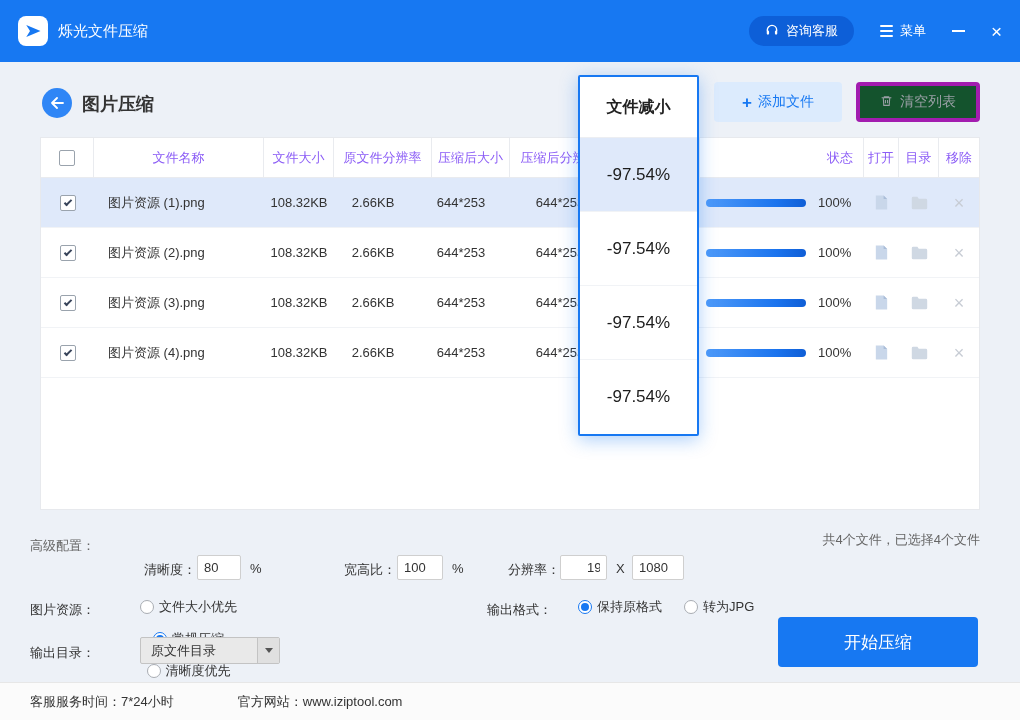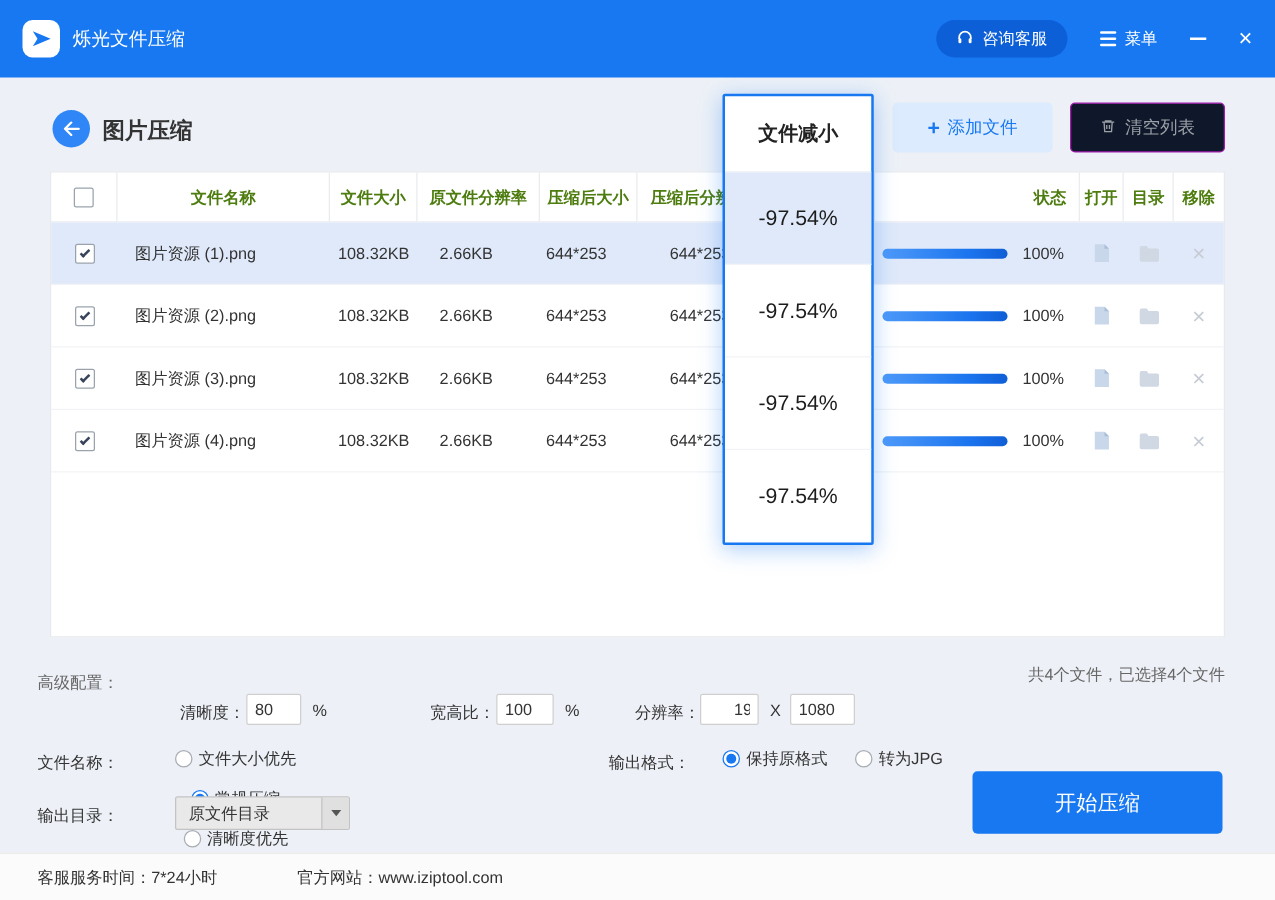--- a/index.html
+++ b/index.html
@@ -23,29 +23,29 @@
   .close-btn { color:#fff; font-size:19px; line-height:1; cursor:pointer; }
 
   
   .back-btn { position:absolute; left:42px; top:88px; width:30px; height:30px; border-radius:50%;
               background:#2f86f6; display:flex; align-items:center; justify-content:center; cursor:pointer; }
   .page-title { position:absolute; left:82px; top:92px; font-size:18px; font-weight:bold; color:#333; }
   .add-files-btn { position:absolute; left:714px; top:82px; width:128px; height:40px; background:#dcebfd;
                    color:#1778f2; font-size:14px; border-radius:4px; display:flex; align-items:center;
                    justify-content:center; gap:6px; cursor:pointer; }
   .add-plus { font-size:17px; font-weight:bold; line-height:1; }
-  .clear-list-btn { position:absolute; left:856px; top:82px; width:124px; height:40px; background:#0f172a;
-                    color:#9aa0a6; font-size:14px; border-radius:4px; border:1px solid #a21caf;
+  .clear-list-btn { position:absolute; left:856px; top:82px; width:124px; height:40px; background:#14532d;
+                    color:#9aa0a6; font-size:14px; border-radius:4px; border:4px solid #a21caf;
                     display:flex; align-items:center; justify-content:center; gap:7px; cursor:pointer; }
 
   
   .table { position:absolute; left:40px; top:137px; width:940px; height:373px; background:#fff;
            border:1px solid #e7e9ed; z-index:1; }
   .thead { display:flex; height:40px; align-items:stretch; border-bottom:1px solid #e9ebef; }
-  .thead .cell { font-size:13px; font-weight:bold; color:#4d7c0f; border-right:1px solid #e9ebef; }
+  .thead .cell { font-size:13px; font-weight:normal; color:#8b5cf6; border-right:1px solid #e9ebef; }
   .thead .cell:last-child { border-right:none; }
   .trow { display:flex; height:50px; align-items:center; border-bottom:1px solid #f1f3f6;
           font-size:13px; color:#333; }
   .trow.selected { background:#dfe9fa; }
   .cell { display:flex; align-items:center; justify-content:center; }
   .c-check { width:53px; }
   .c-name { width:170px; justify-content:flex-start; padding-left:14px; }
   .thead .c-name { justify-content:center; padding-left:0; }
   .c-size { width:70px; }
   .c-csize { width:78px; }
@@ -333,21 +333,21 @@
 
   <span class="cfg-label" style="left:344px; top:561px;">宽高比：</span>
   <input class="cfg-input" style="left: 397px; top: 555px; width: 46px;" value="100">
   <span class="unit" style="left:452px; top:561px;">%</span>
 
   <span class="cfg-label" style="left:508px; top:561px;">分辨率：</span>
   <input class="cfg-input" style="left: 560px; top: 555px; width: 47px; padding-left: 26px;" value="1920">
   <span class="unit" style="left:616px; top:561px;">X</span>
   <input class="cfg-input" style="left: 632px; top: 555px; width: 52px;" value="1080">
 
-  <span class="cfg-label" style="left:30px; top:601px;">文件名称：</span>
+  <span class="cfg-label" style="left:30px; top:601px;">图片资源：</span>
   <div class="radio-group" style="left:140px; top:598px; gap:14px;flex-direction:column;">
     <span class="radio-item">
       <span class="radio"></span>
       <span>文件大小优先</span>
     </span>
     <span class="radio-item">
       <span class="radio selected"></span>
       <span>常规压缩</span>
     </span>
     <span class="radio-item">

